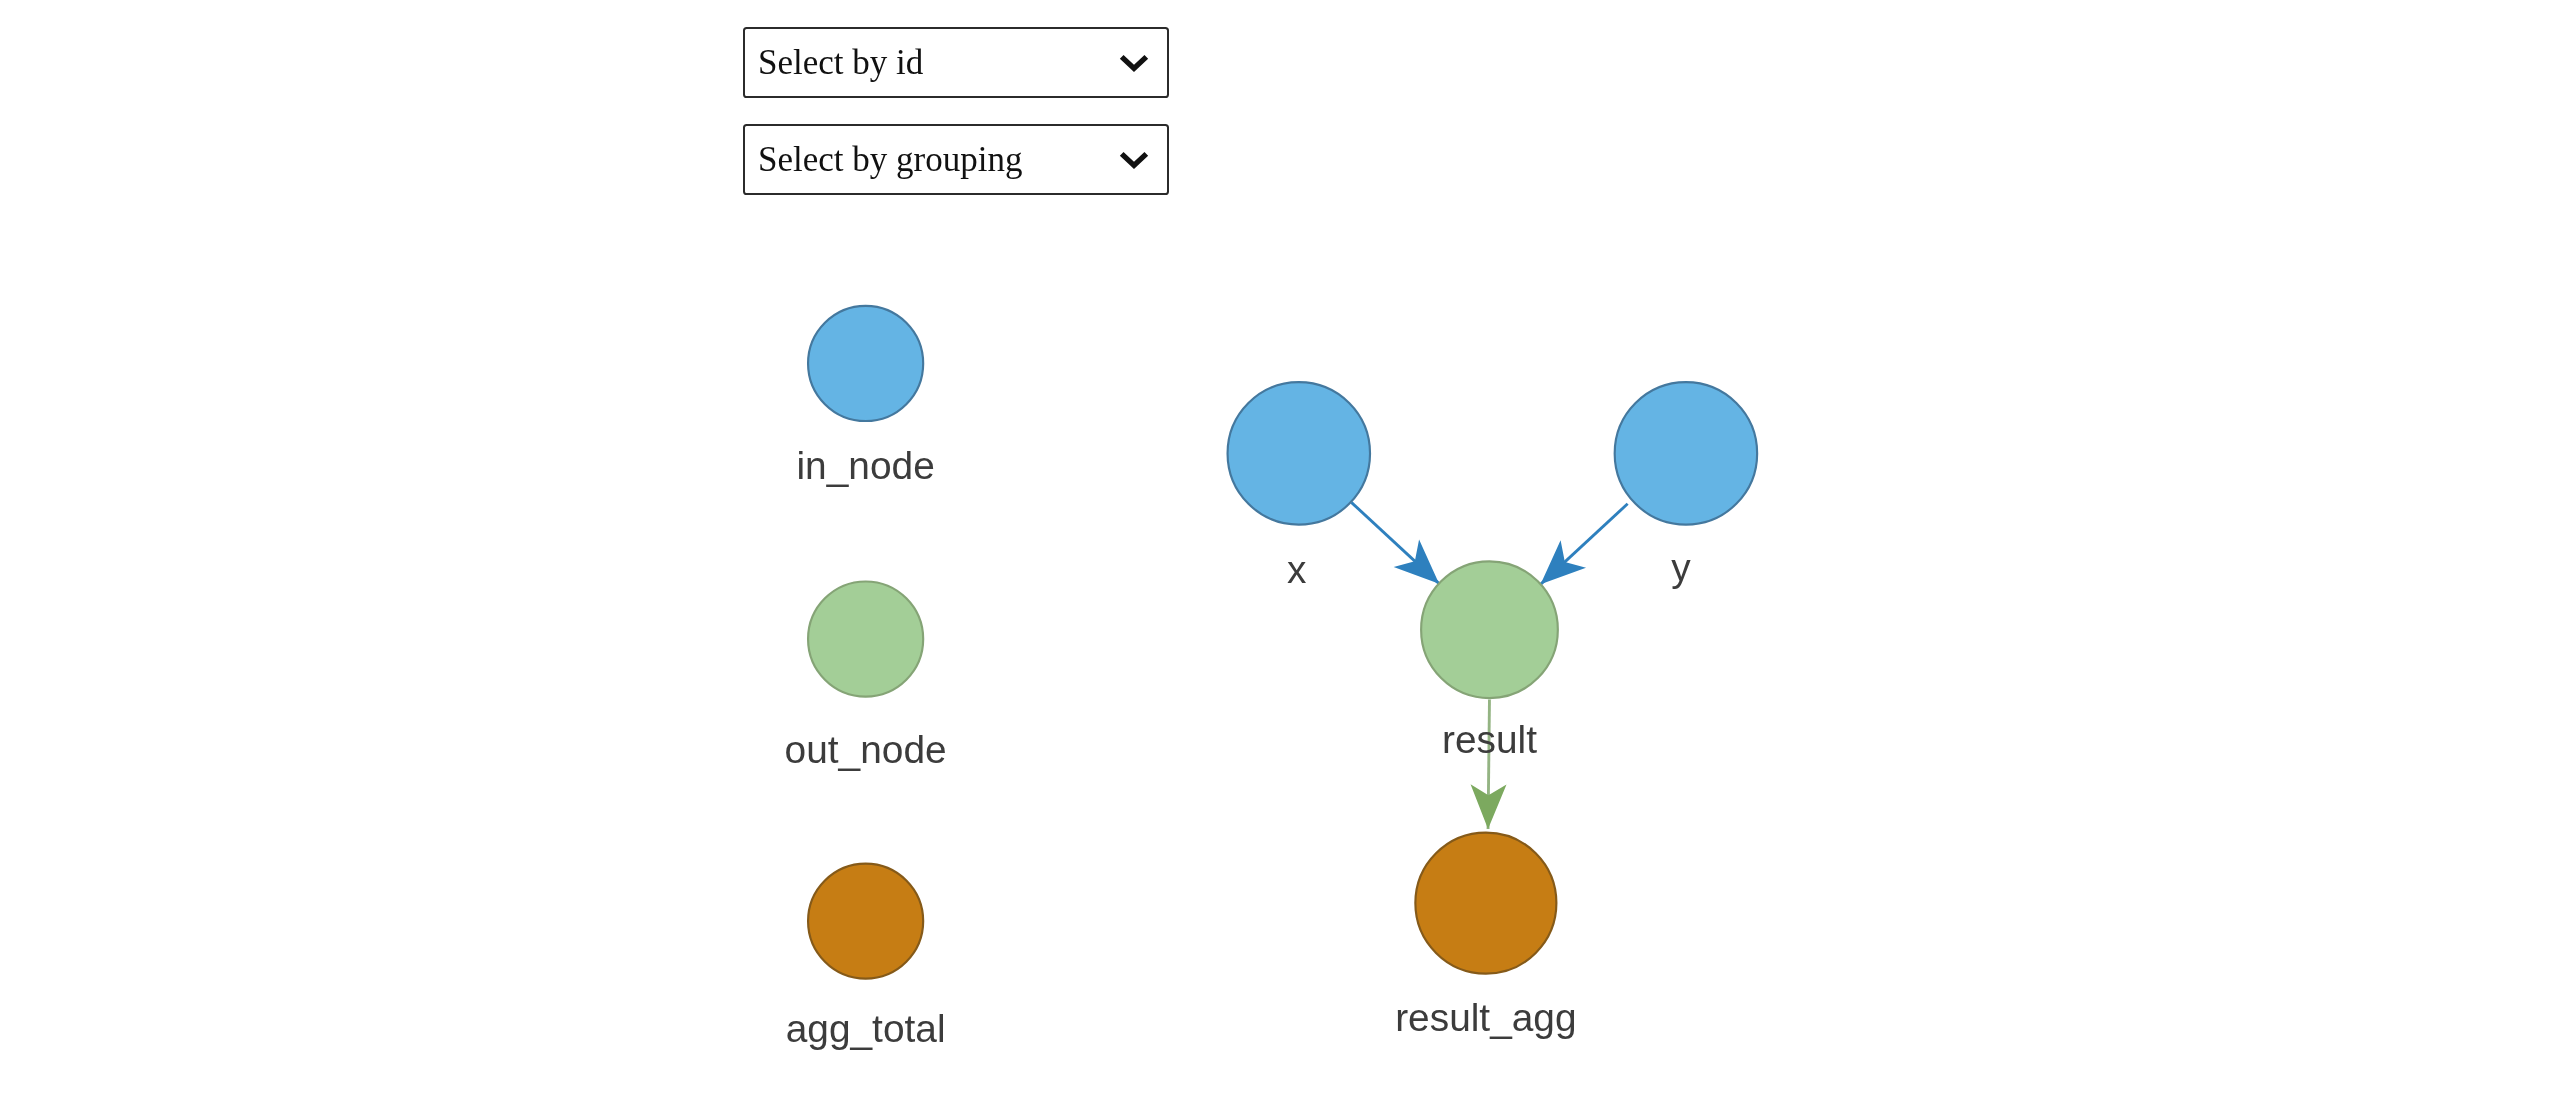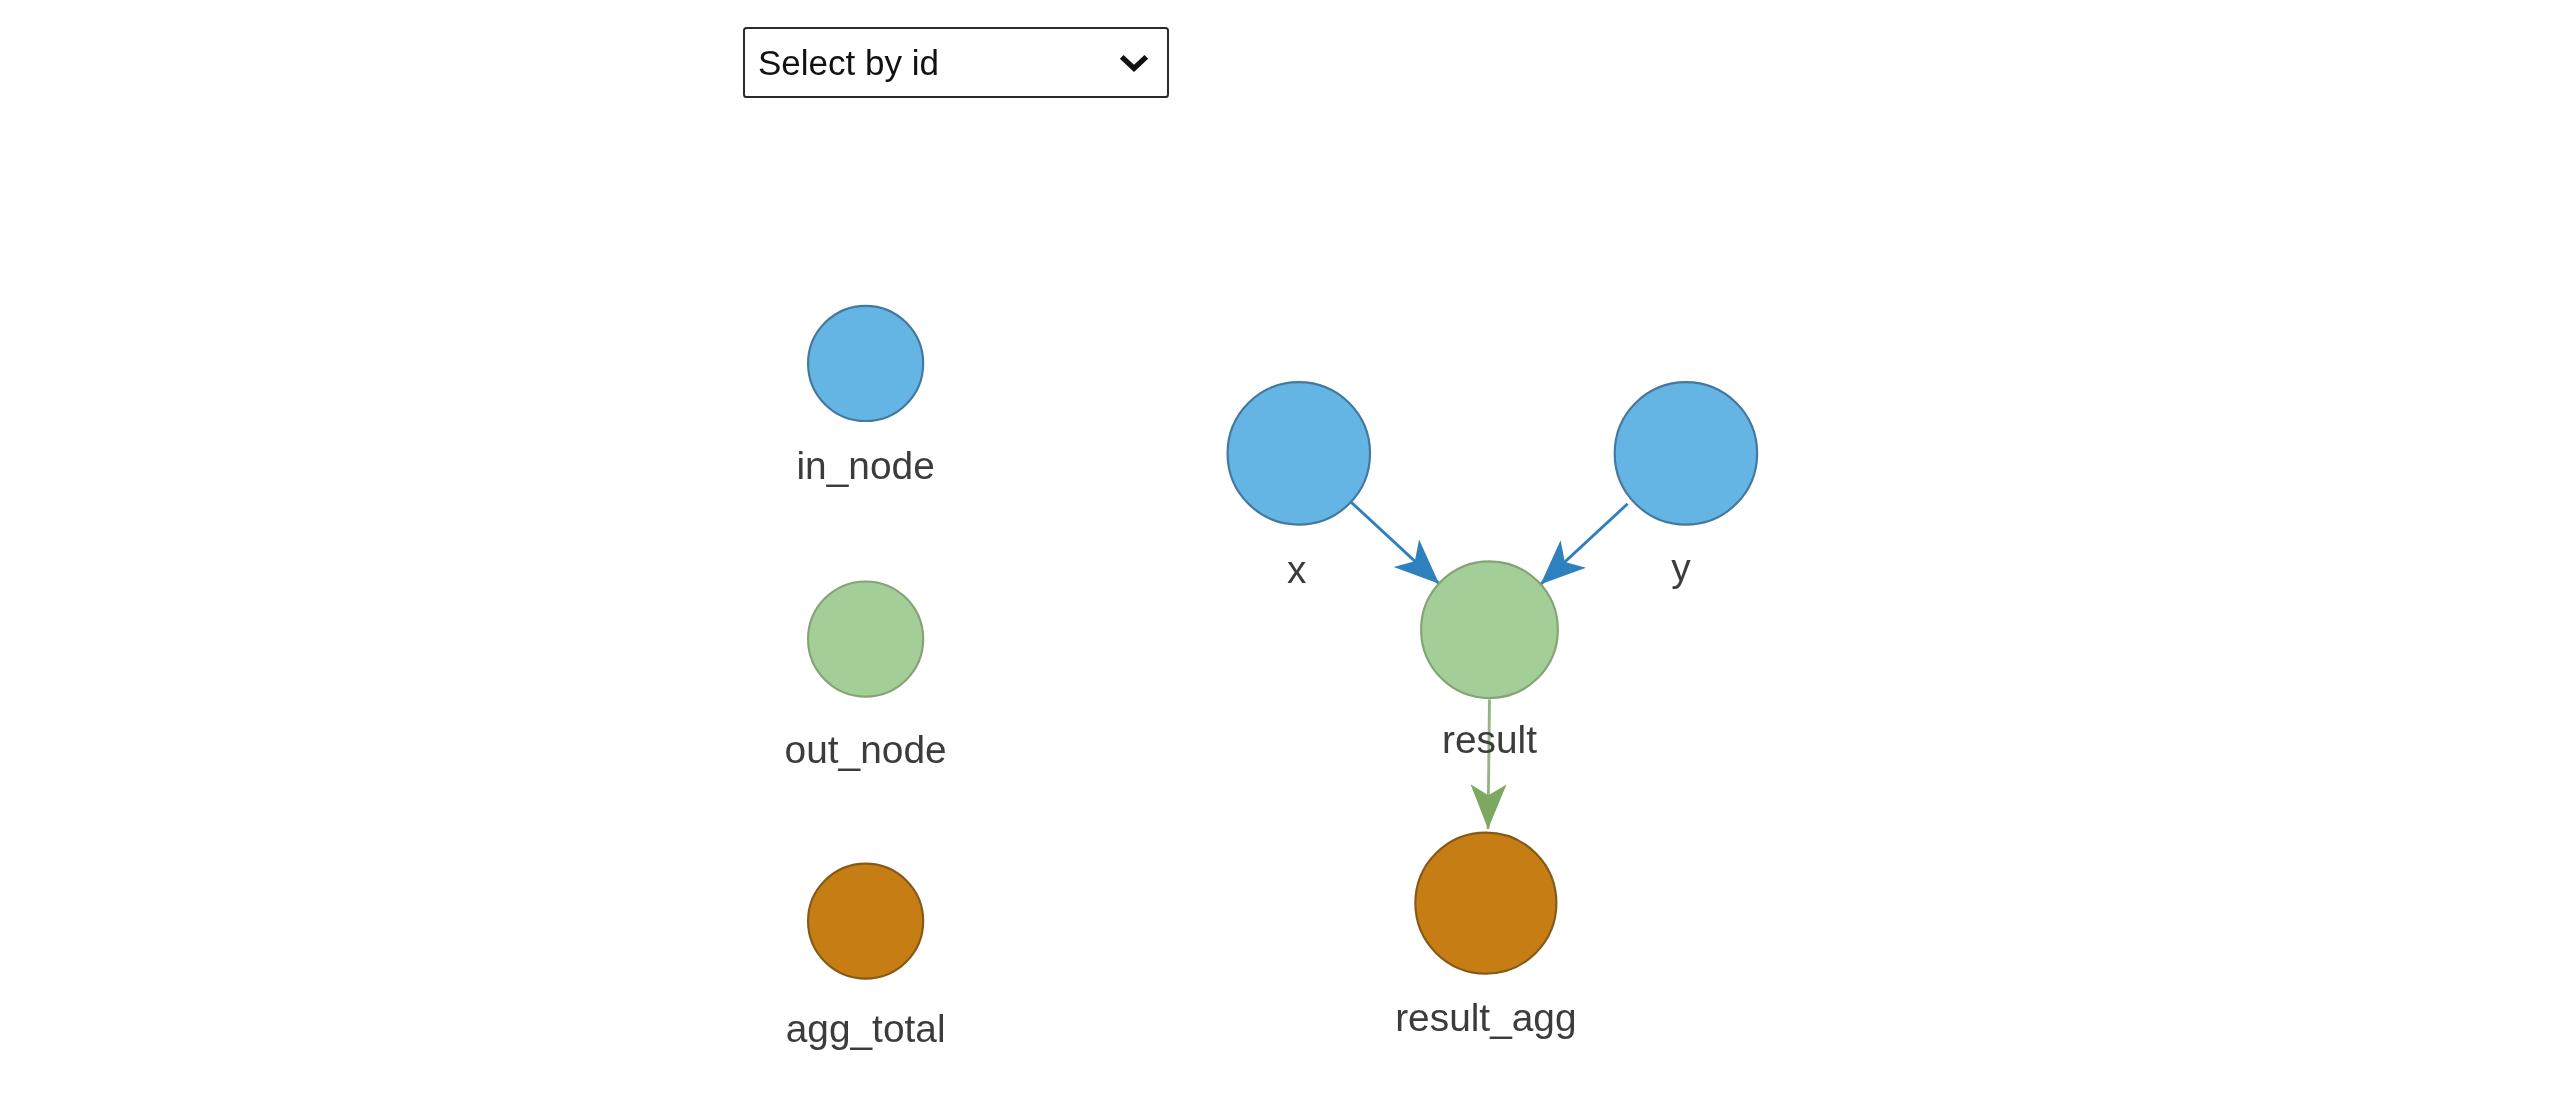--- a/index.html
+++ b/index.html
@@ -27,21 +27,21 @@
   .select-wrap select {
     -webkit-appearance: none;
     appearance: none;
     width: 100%;
     height: 100%;
     box-sizing: border-box;
     border: 2.2px solid #2b2b2b;
     border-radius: 3.6px;
     background: #ffffff;
     color: #111111;
-    font-family: Liberation Sans, sans-serif;
+    font-family: Liberation Serif, serif;
     font-size: 35px;
     padding: 0 79px 0 13px;
     line-height: 66px;
   }
   .select-wrap .chevron {
     position: absolute;
     right: 18.7px;
     top: 50%;
     margin-top: -10px;
     width: 32px;
@@ -71,20 +71,28 @@
 
   <div class="select-wrap first">
     <select>
       <option>Select by id</option>
     </select>
     <svg class="chevron" viewBox="0 0 40 26">
       <polyline points="4,5 20,20 36,5" fill="none" stroke="#111111" stroke-width="7" stroke-linecap="butt"></polyline>
     </svg>
   </div>
 
+  <div class="select-wrap second">
+    <select>
+      <option>Select by grouping</option>
+    </select>
+    <svg class="chevron" viewBox="0 0 40 26">
+      <polyline points="4,5 20,20 36,5" fill="none" stroke="#111111" stroke-width="7" stroke-linecap="butt"></polyline>
+    </svg>
+  </div>
 
   <svg class="diagram" viewBox="0 0 3580 1541">
     <defs>
       <marker id="arrowhead-blue" markerUnits="userSpaceOnUse" markerWidth="140" markerHeight="90" viewBox="-80 -45 140 90" refX="0" refY="0" orient="auto">
         <path d="M0,0 L-62,-26 L-46,0 L-62,26 Z" fill="#2E80BE"></path>
       </marker>
       <marker id="arrowhead-green" markerUnits="userSpaceOnUse" markerWidth="140" markerHeight="90" viewBox="-80 -45 140 90" refX="0" refY="0" orient="auto">
         <path d="M0,0 L-62,-25 L-47,0 L-62,25 Z" fill="#7CA95F"></path>
       </marker>
     </defs>

